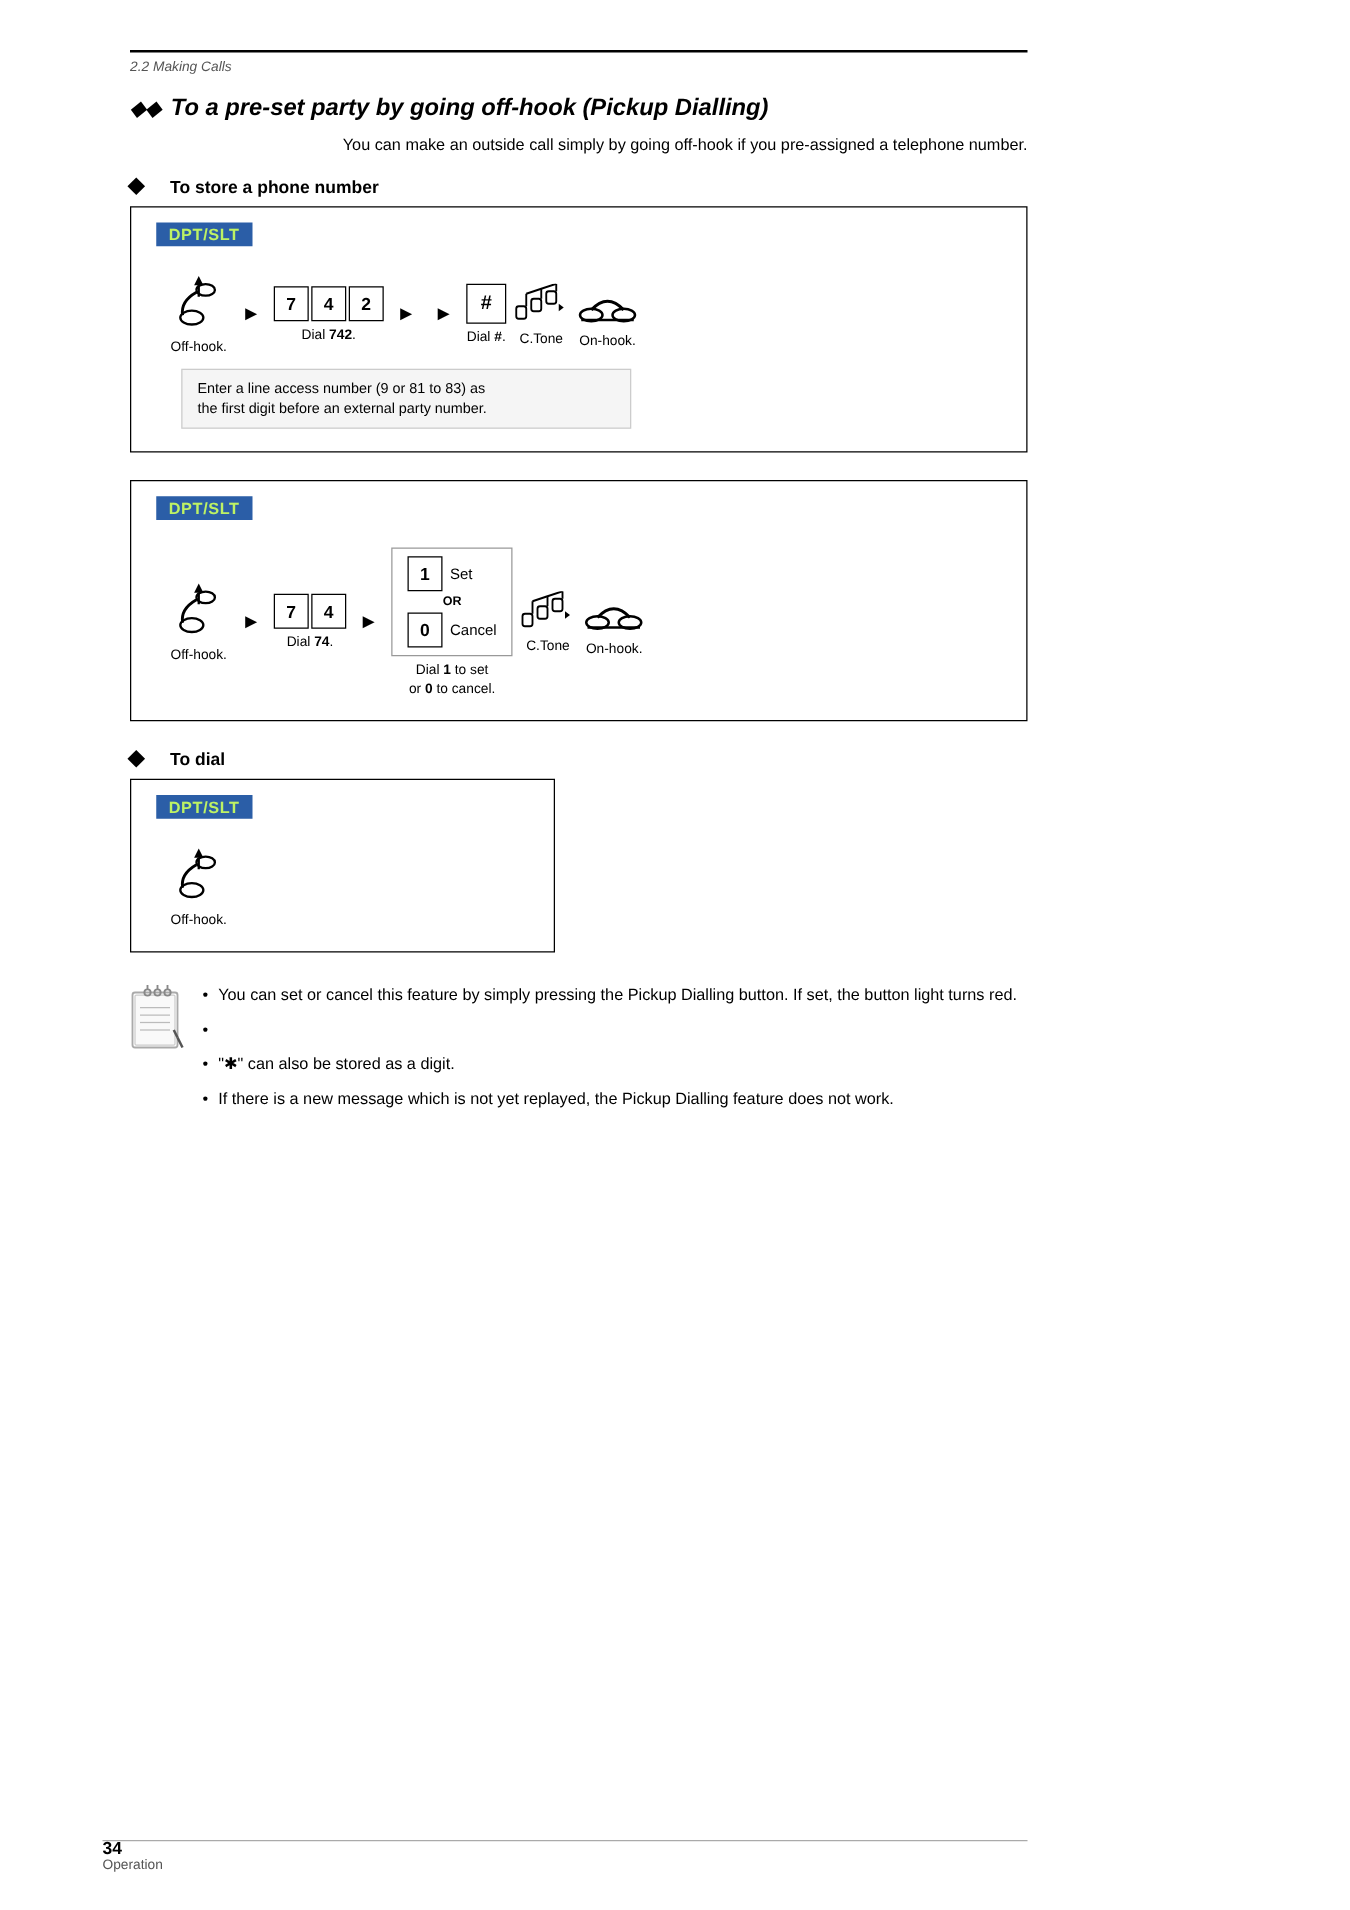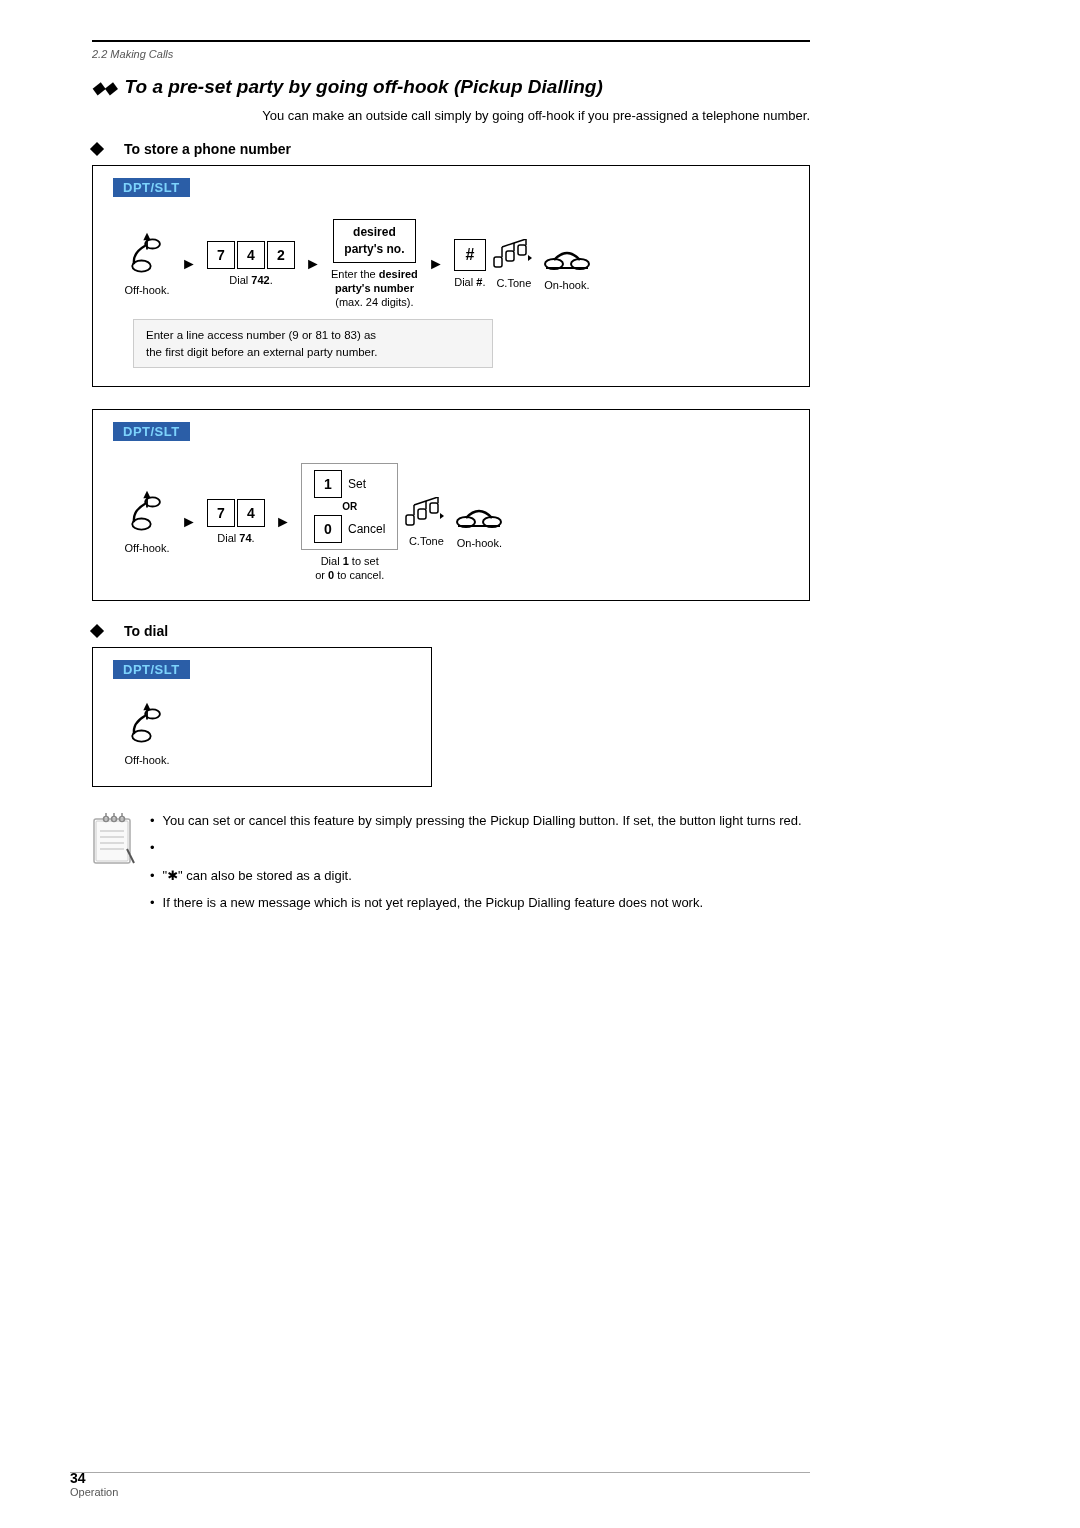--- a/index.html
+++ b/index.html
@@ -11,20 +11,21 @@
       width: 1080px;
       min-height: 1528px;
       padding: 0;
     }
 
     .page {
       width: 880px;
       min-height: 1528px;
       padding: 40px 70px 60px 92px;
       position: relative;
+      margin-left: 12px;
     }
 
     .top-rule {
       border-top: 2px solid #000;
       margin-bottom: 6px;
     }
 
     .breadcrumb {
       font-size: 11px;
       color: #555;
@@ -77,21 +78,21 @@
     .dpt-box {
       border: 1.5px solid #000;
       padding: 12px 20px 18px 20px;
       margin-bottom: 22px;
       background: #fff;
     }
 
     .dpt-label {
       display: inline-block;
       background: #2b5ea7;
-      color: #7dd3fc;
+      color: #bef264;
       font-weight: bold;
       font-size: 13px;
       padding: 2px 10px;
       margin-bottom: 14px;
       letter-spacing: 0.5px;
     }
 
     .phone-svg {
       width: 48px;
       height: 48px;
@@ -311,27 +312,20 @@
         <div class="keys-group">
           <div class="key-btn">7</div>
           <div class="key-btn">4</div>
           <div class="key-btn">2</div>
         </div>
         <div class="flow-item-label">Dial <b>742</b>.</div>
       </div>
 
       <div class="spacer-arrow">►</div>
 
-      <div class="flow-item">
-        <div class="desired-box">
-          <div>desired</div>
-          <div>party's no.</div>
-        </div>
-        <div class="flow-item-label">Enter the <b>desired</b><br><b>party's number</b><br>(max. 24 digits).</div>
-      </div>
 
       <div class="spacer-arrow">►</div>
 
       <div class="flow-item">
         <div class="hash-key">#</div>
         <div class="flow-item-label">Dial <b>#</b>.</div>
       </div>
 
       <div class="flow-item">
         <svg class="ctone-svg" viewBox="0 0 44 36">

